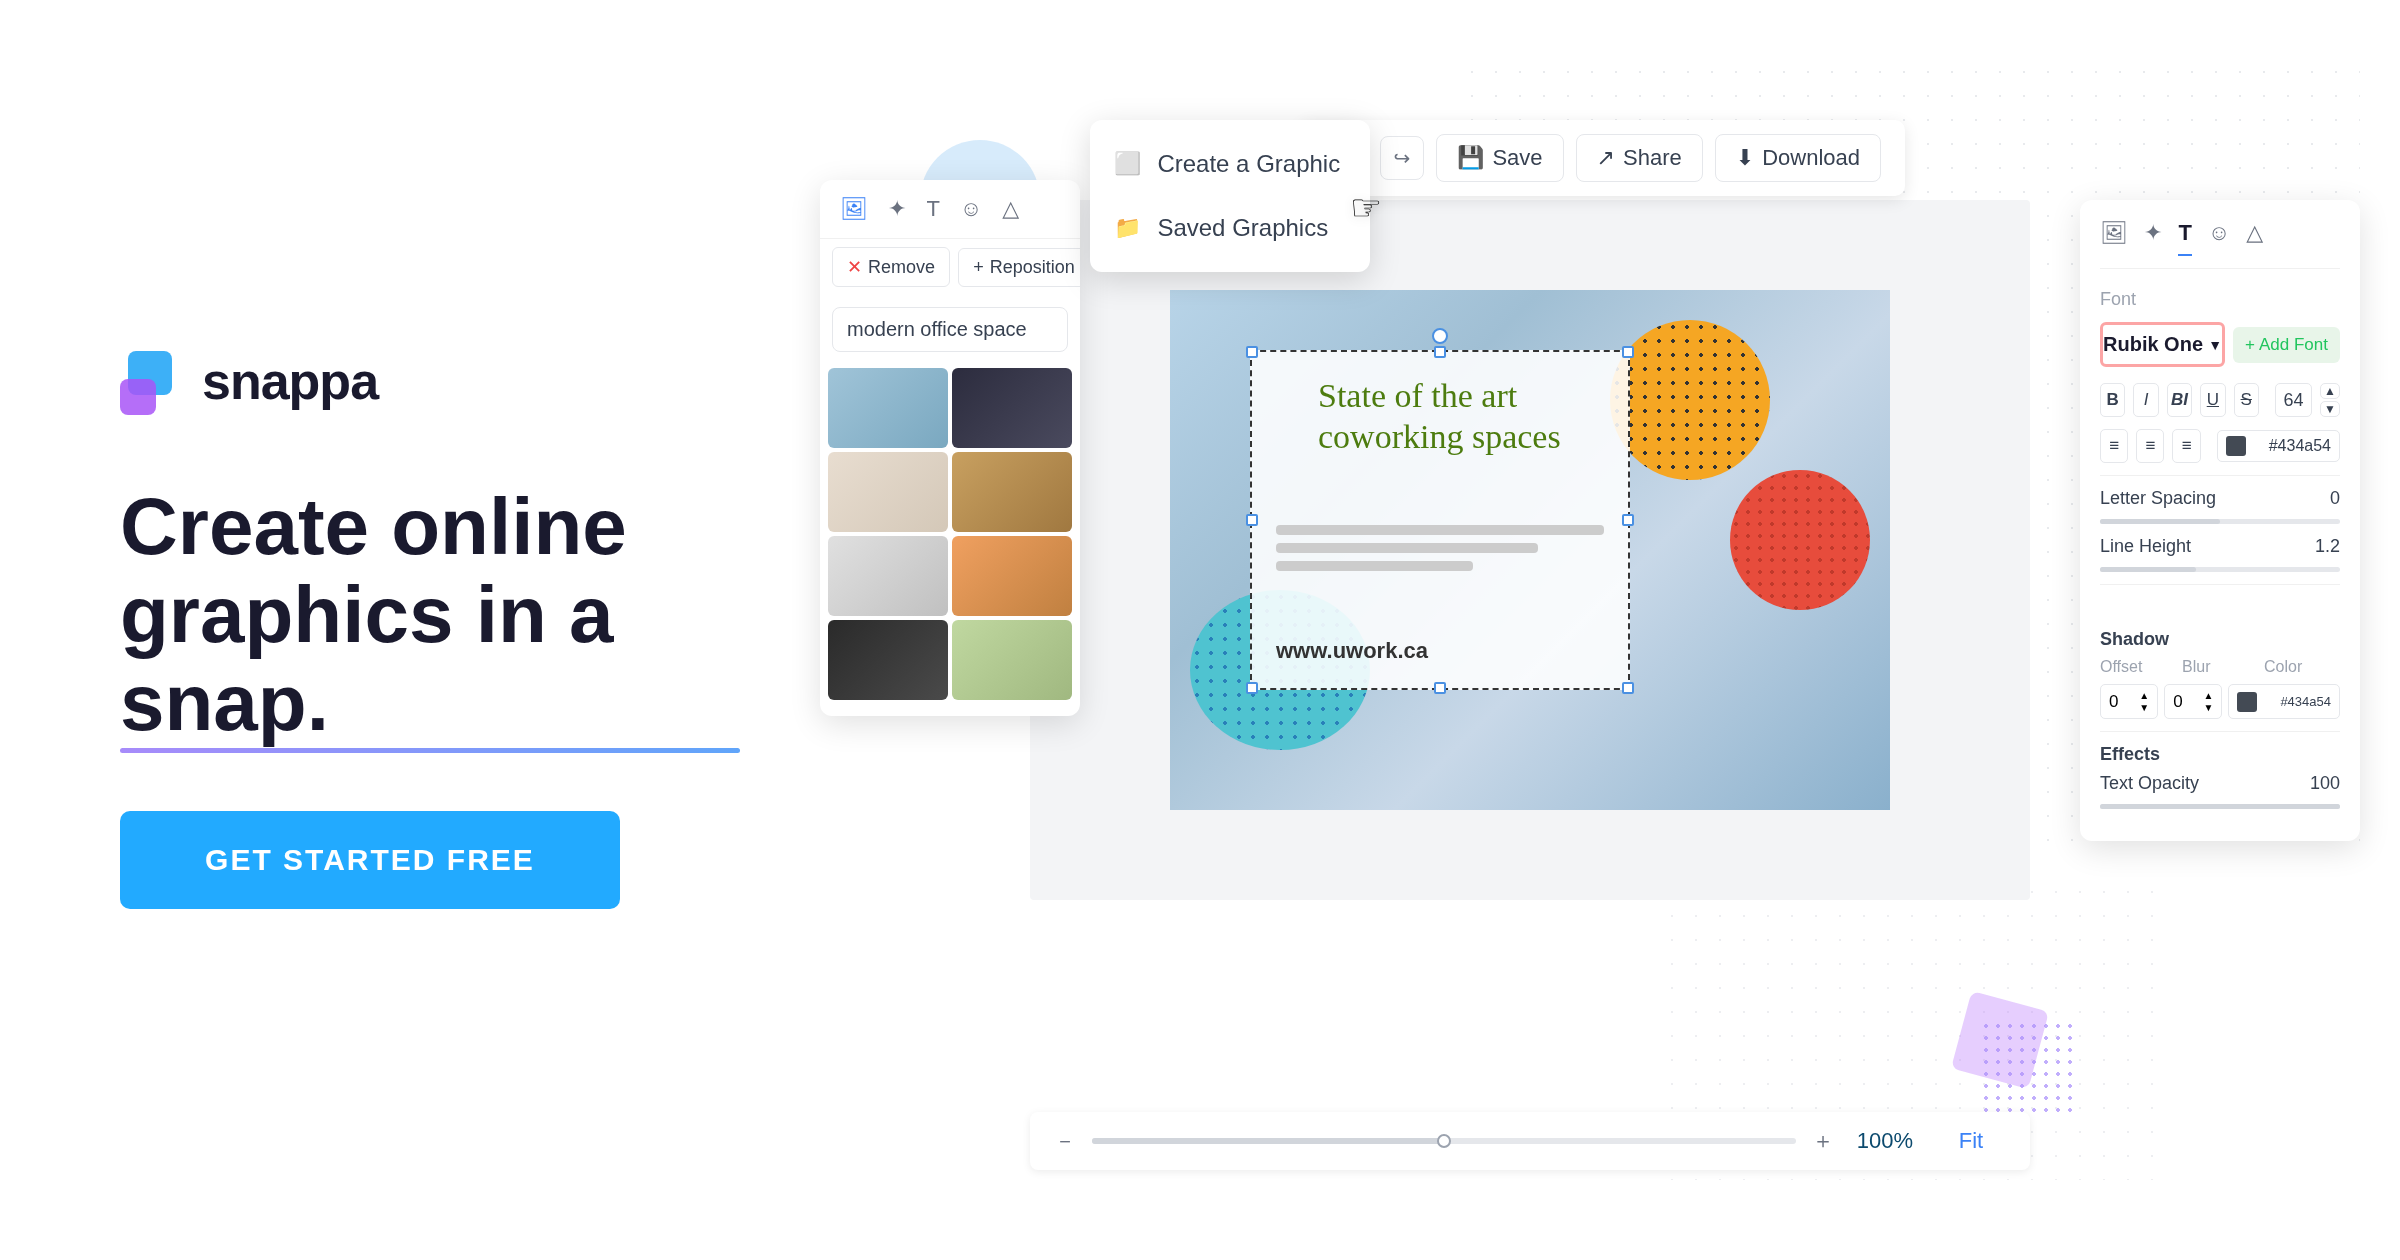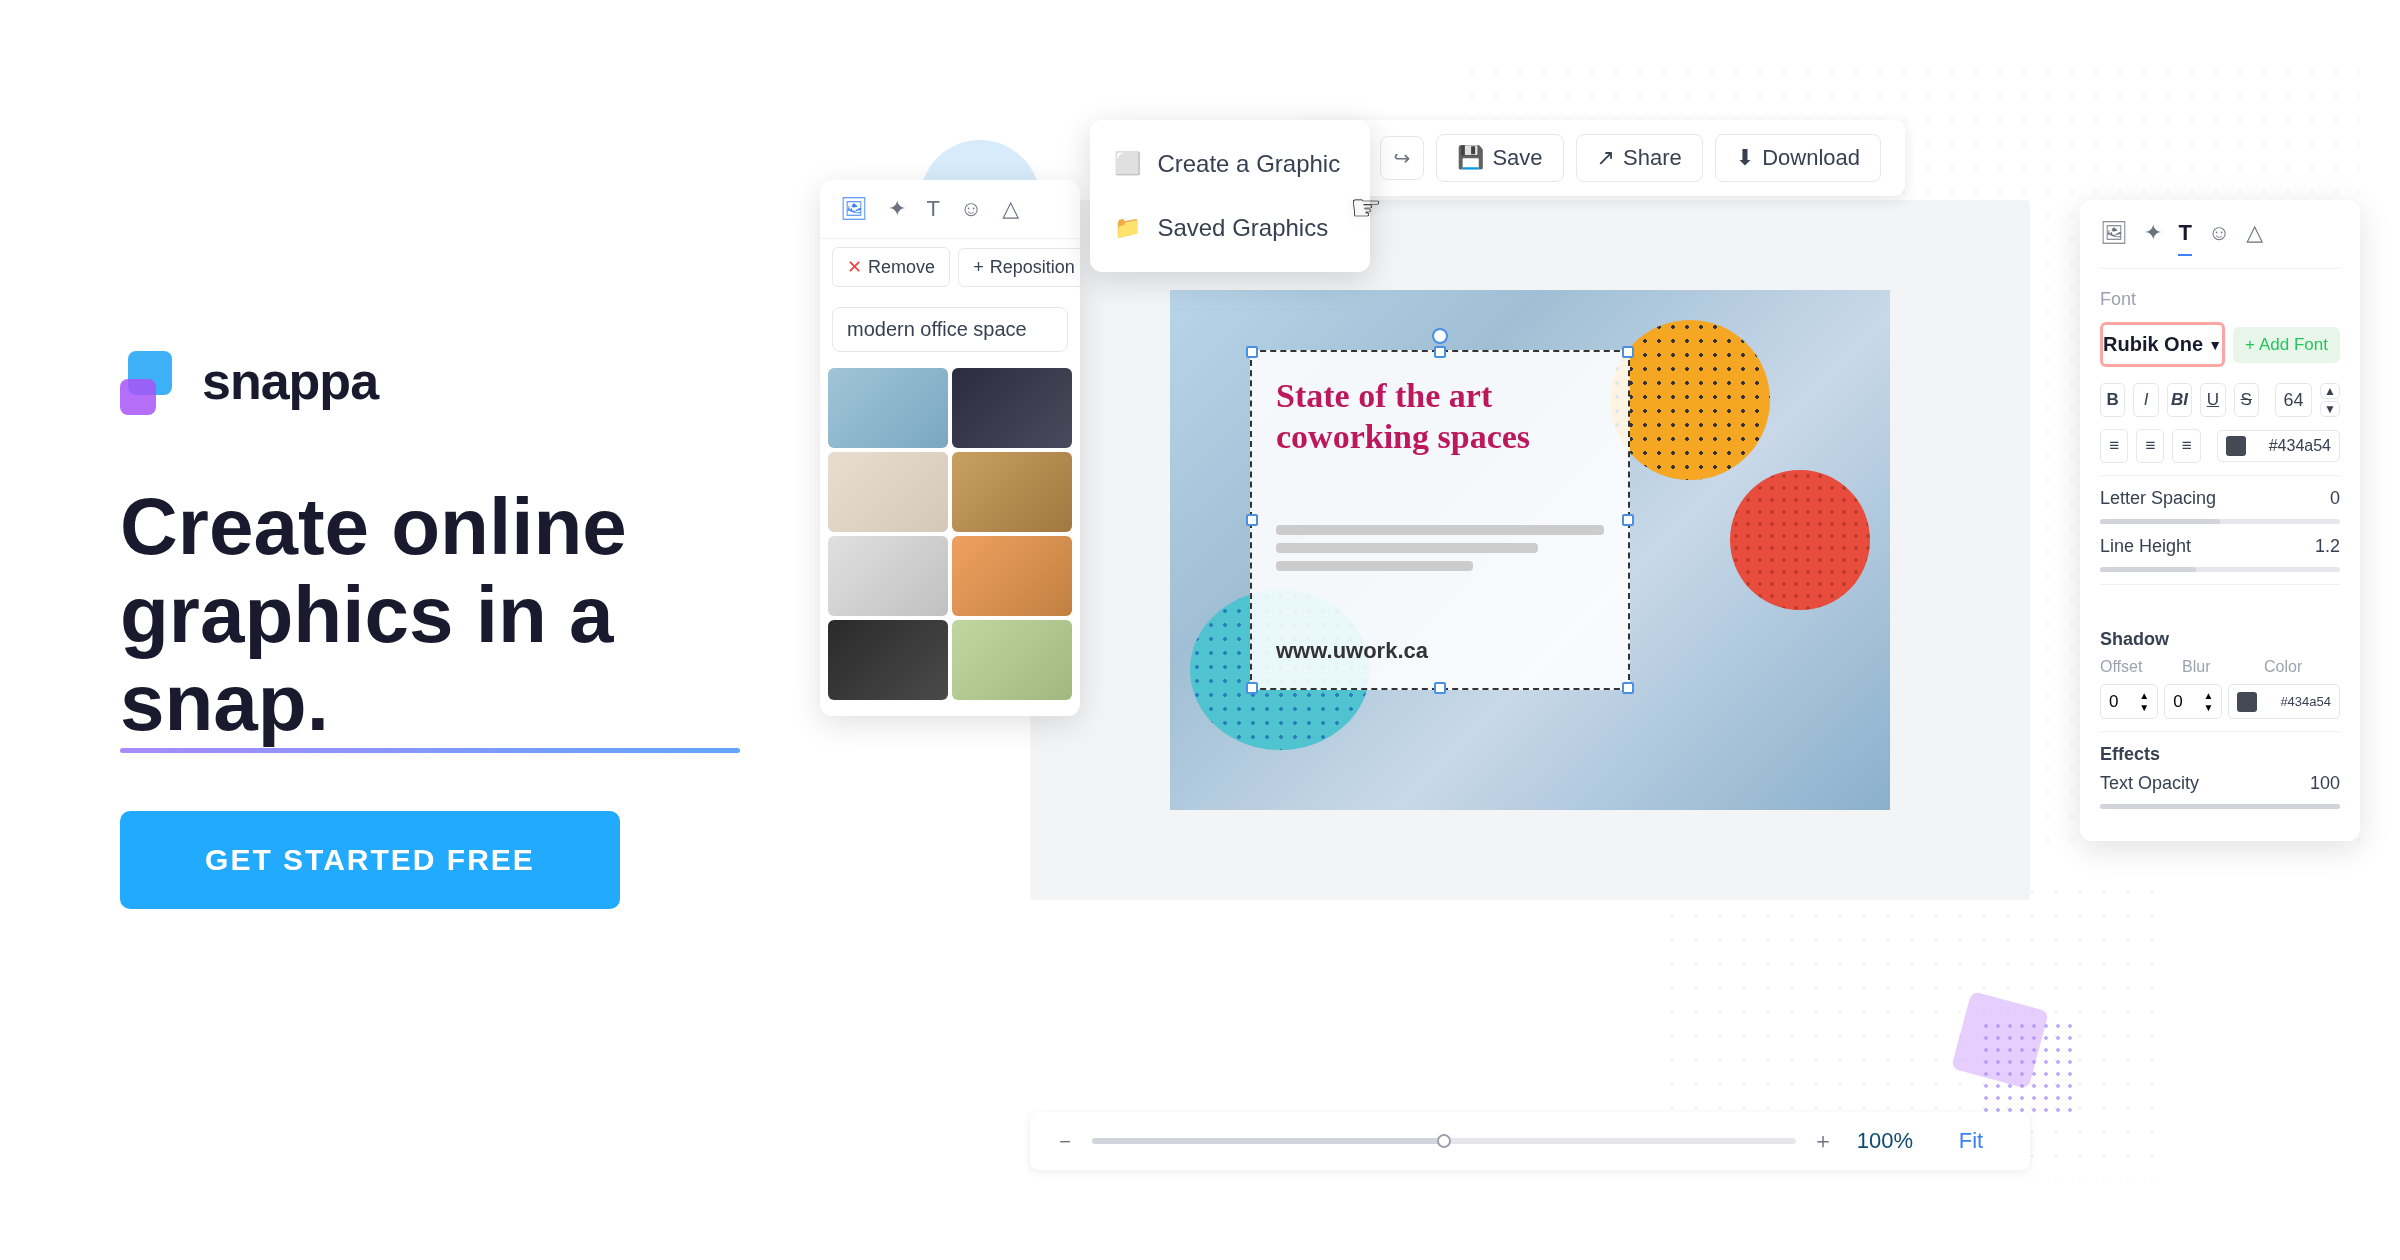--- a/index.html
+++ b/index.html
@@ -299,24 +299,25 @@
       border: 2.5px dashed #333;
       background: rgba(255,255,255,0.88);
       padding: 24px;
       display: flex;
       flex-direction: column;
       justify-content: space-between;
     }
 
     .canvas-text-main {
       font-size: 34px;
-      font-weight: 700;
-      color: #be185d;
+      font-weight: 400;
+      color: #4d7c0f;
       line-height: 1.2;
       font-family: 'Georgia', serif;
+      margin-left: 42px;
     }
 
     .canvas-text-lines {
       display: flex;
       flex-direction: column;
       gap: 8px;
       margin-top: 12px;
     }
 
     .canvas-text-line {

